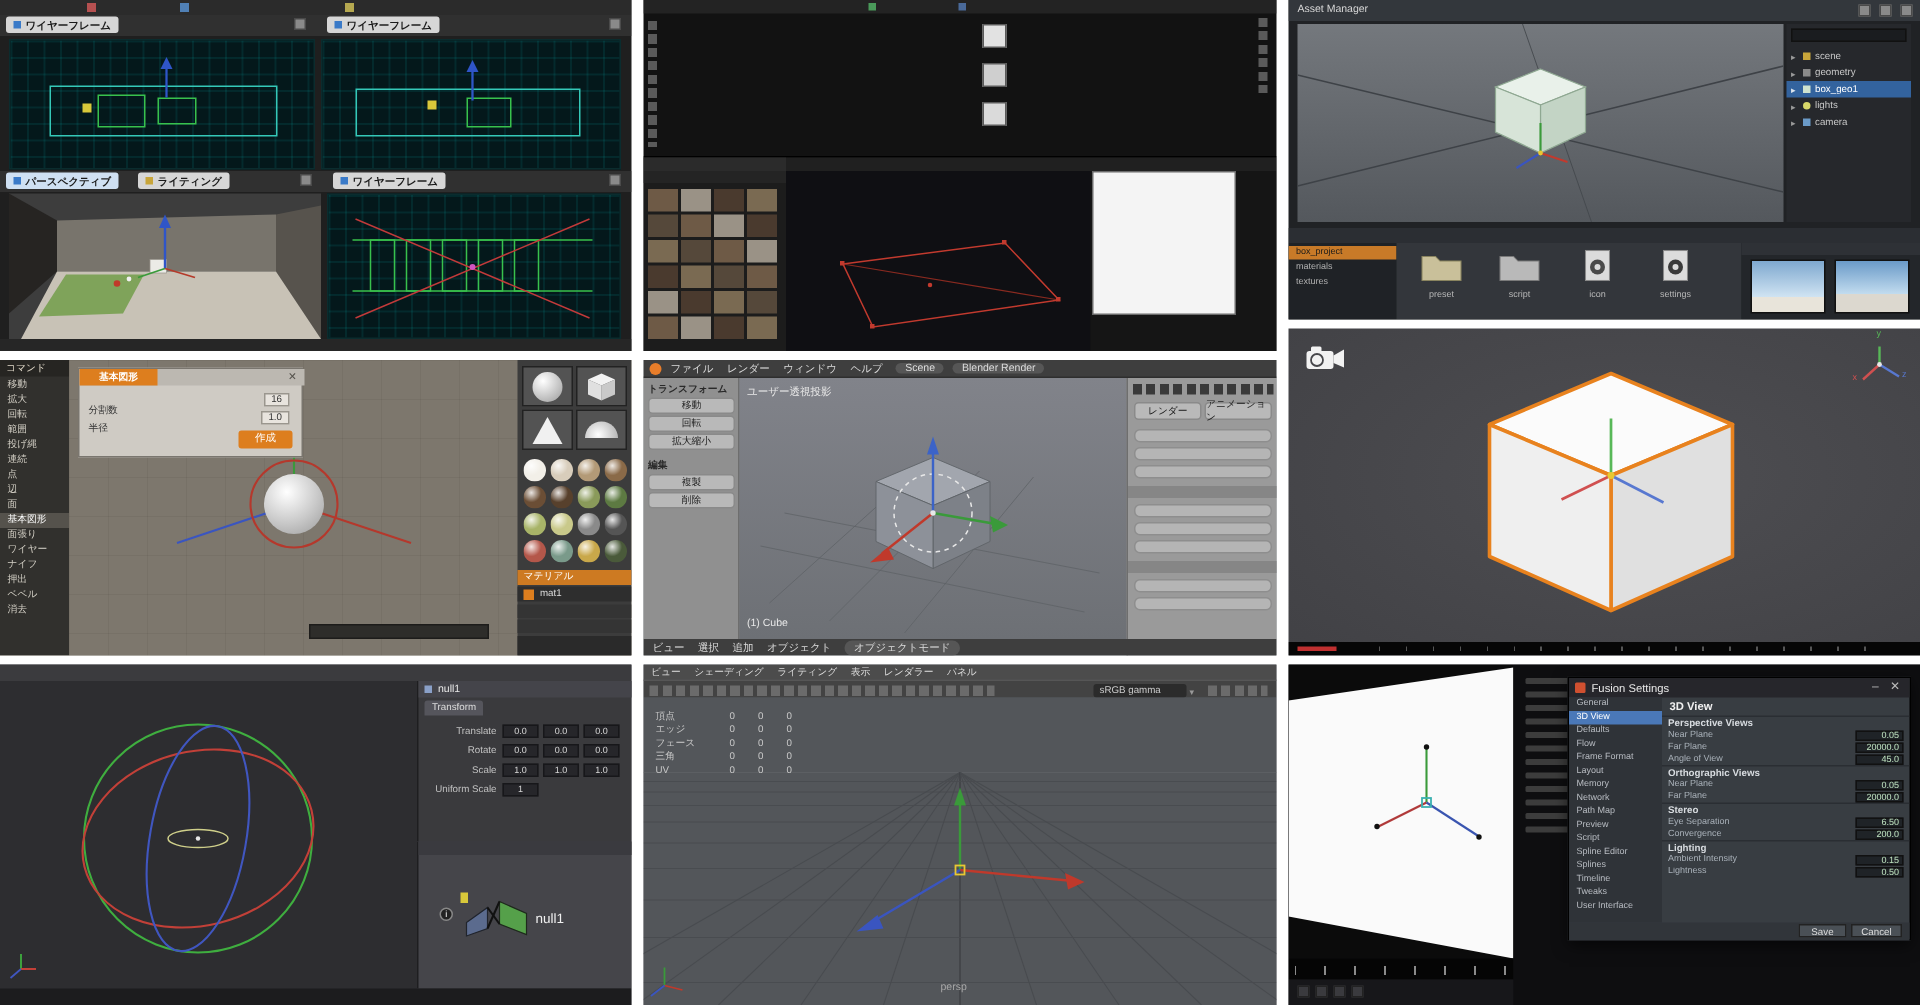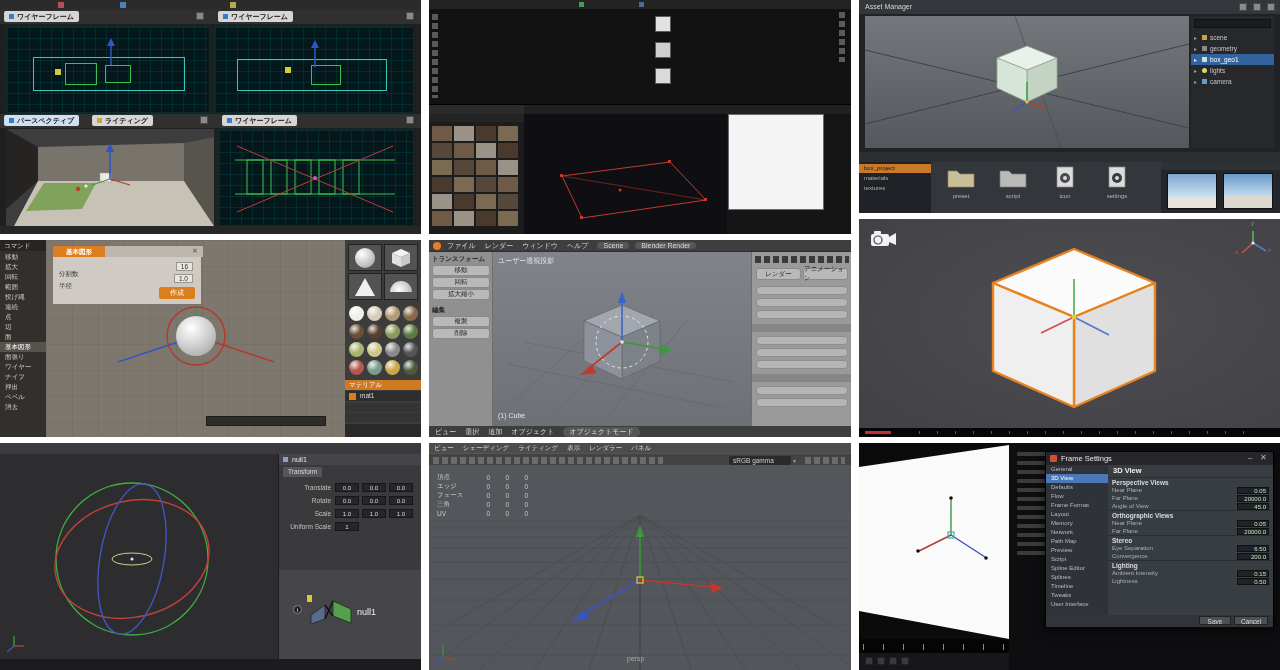--- a/index.html
+++ b/index.html
@@ -719,21 +719,21 @@
       </div>
     <div class="krow">
         <i></i>
         <b></b>
       </div>
   </div>
 
   <div class="a" style="left:186px;top:8px;width:229px;height:176px;border:1px solid #000;background:#383d42;box-shadow:0 3px 10px rgba(0,0,0,.6)">
     <div class="a" style="left:0;top:0;width:227px;height:13px;background:#26262b">
       <span class="a" style="left:4px;top:3px;width:7px;height:7px;background:#d05030;border-radius:1px"></span>
-      <span class="a t75" style="left:15px;top:2px;color:#e8e8e8">Frame Settings</span>
+      <span class="a t75" style="left:15px;top:2px;color:#e8e8e8">Fusion Settings</span>
       <span class="a t8" style="left:202px;top:1px;color:#bbb">–</span>
       <span class="a t8" style="left:214px;top:1px;color:#bbb">✕</span>
     </div>
     <div class="a" style="left:0;top:13px;width:62px;height:150px;background:#2f3338;overflow:hidden">
       <div class="fsitem">General</div>
       <div class="fsitem" style="background:#4a78b8;color:#fff">3D View</div>
       <div class="fsitem">Defaults</div>
       <div class="fsitem">Flow</div>
       <div class="fsitem">Frame Format</div>
       <div class="fsitem">Layout</div>

